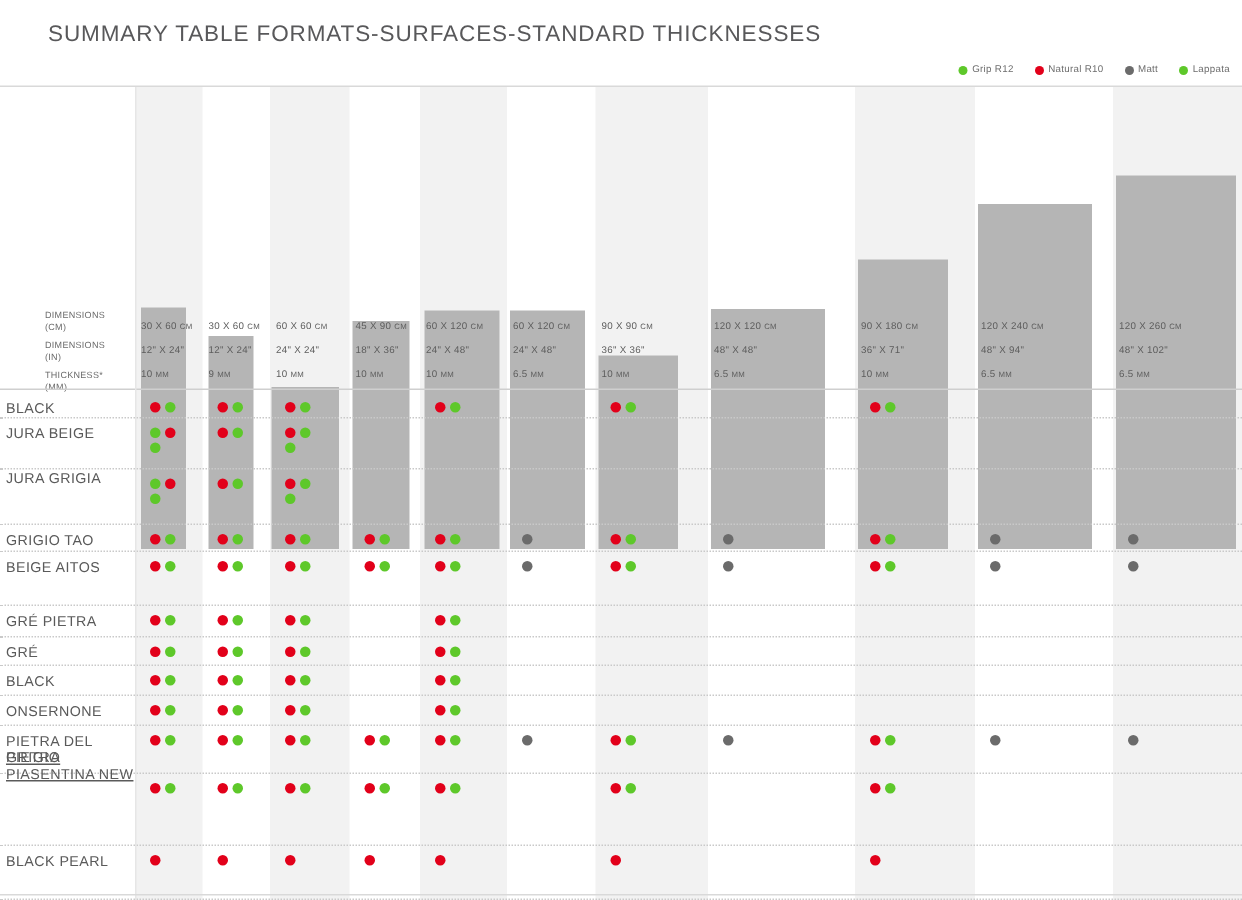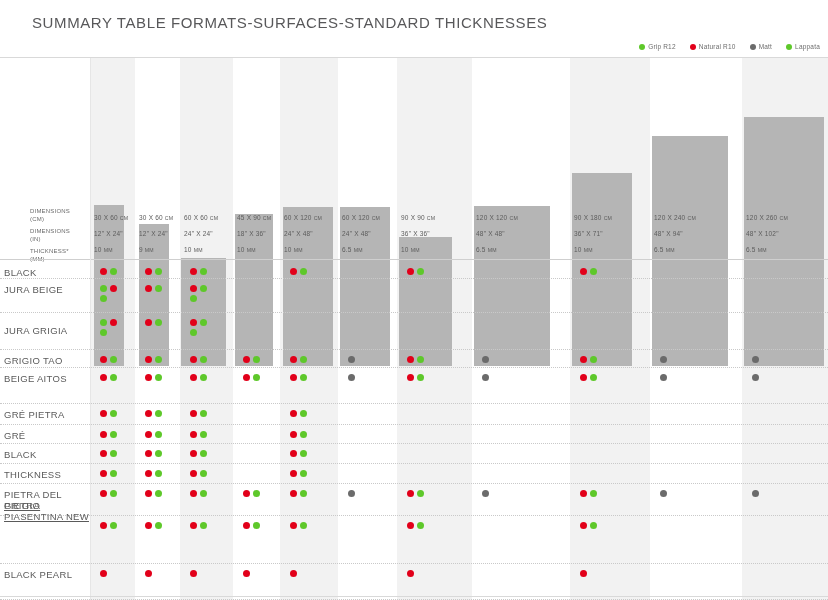--- a/index.html
+++ b/index.html
@@ -243,21 +243,21 @@
     <div class="cell-dots" style="left: 145px; top: 227px;">
       <span class="d" style="background: rgb(226, 0, 26);"></span>
       <span class="d" style="background: rgb(94, 200, 42);"></span>
     </div>
     <div class="cell-dots wrap" style="left: 190px; top: 227px;">
       <span class="d" style="background: rgb(226, 0, 26);"></span>
       <span class="d" style="background: rgb(94, 200, 42);"></span>
       <span class="d" style="background: rgb(94, 200, 42);"></span>
     </div>
     <div class="row" style="top: 255px; height: 37px;"></div>
-    <div class="row-label" style="top: 267px;">JURA GRIGIA</div>
+    <div class="row-label" style="top: 256px;">JURA GRIGIA</div>
     <div class="cell-dots wrap" style="left: 100px; top: 261px;">
       <span class="d" style="background: rgb(94, 200, 42);"></span>
       <span class="d" style="background: rgb(226, 0, 26);"></span>
       <span class="d" style="background: rgb(94, 200, 42);"></span>
     </div>
     <div class="cell-dots" style="left: 145px; top: 261px;">
       <span class="d" style="background: rgb(226, 0, 26);"></span>
       <span class="d" style="background: rgb(94, 200, 42);"></span>
     </div>
     <div class="cell-dots wrap" style="left: 190px; top: 261px;">
@@ -397,21 +397,21 @@
     </div>
     <div class="cell-dots" style="left: 190px; top: 392px;">
       <span class="d" style="background: rgb(226, 0, 26);"></span>
       <span class="d" style="background: rgb(94, 200, 42);"></span>
     </div>
     <div class="cell-dots" style="left: 290px; top: 392px;">
       <span class="d" style="background: rgb(226, 0, 26);"></span>
       <span class="d" style="background: rgb(94, 200, 42);"></span>
     </div>
     <div class="row" style="top: 406px; height: 20px;"></div>
-    <div class="row-label" style="top: 411px;">THICKNESS</div>
+    <div class="row-label" style="top: 411px;">ONSERNONE</div>
     <div class="cell-dots" style="left: 100px; top: 412px;">
       <span class="d" style="background: rgb(226, 0, 26);"></span>
       <span class="d" style="background: rgb(94, 200, 42);"></span>
     </div>
     <div class="cell-dots" style="left: 145px; top: 412px;">
       <span class="d" style="background: rgb(226, 0, 26);"></span>
       <span class="d" style="background: rgb(94, 200, 42);"></span>
     </div>
     <div class="cell-dots" style="left: 190px; top: 412px;">
       <span class="d" style="background: rgb(226, 0, 26);"></span>

